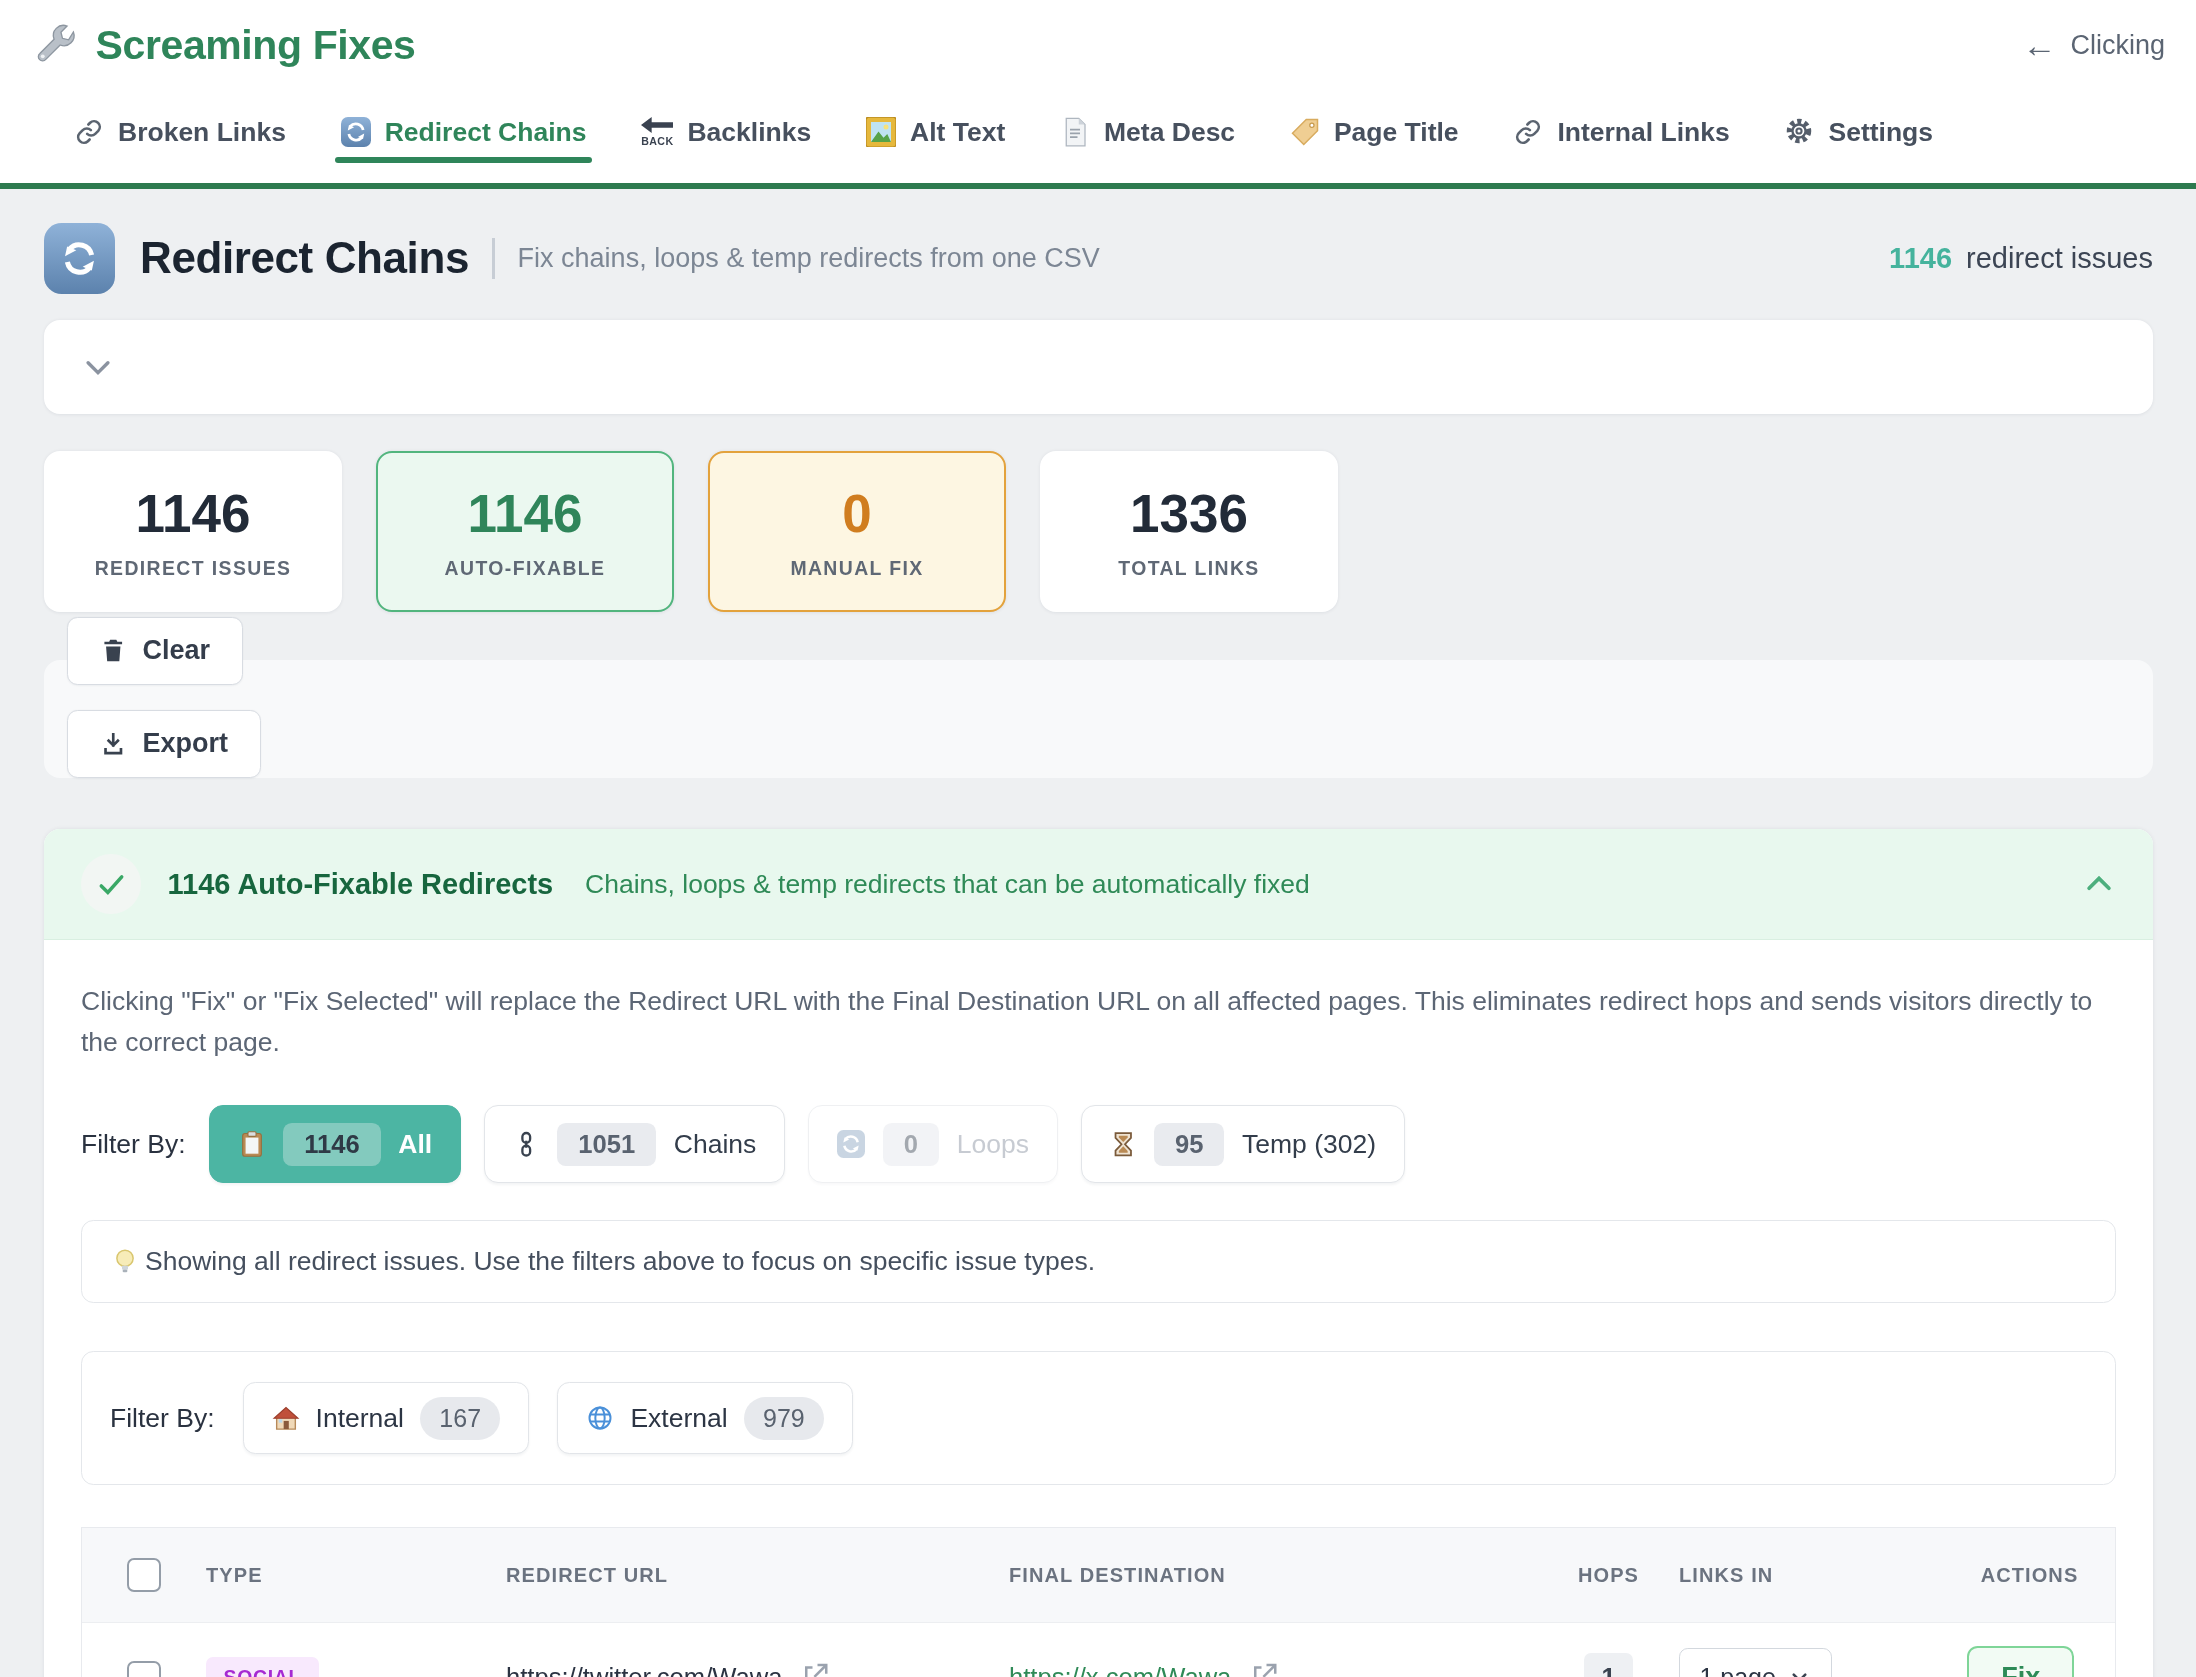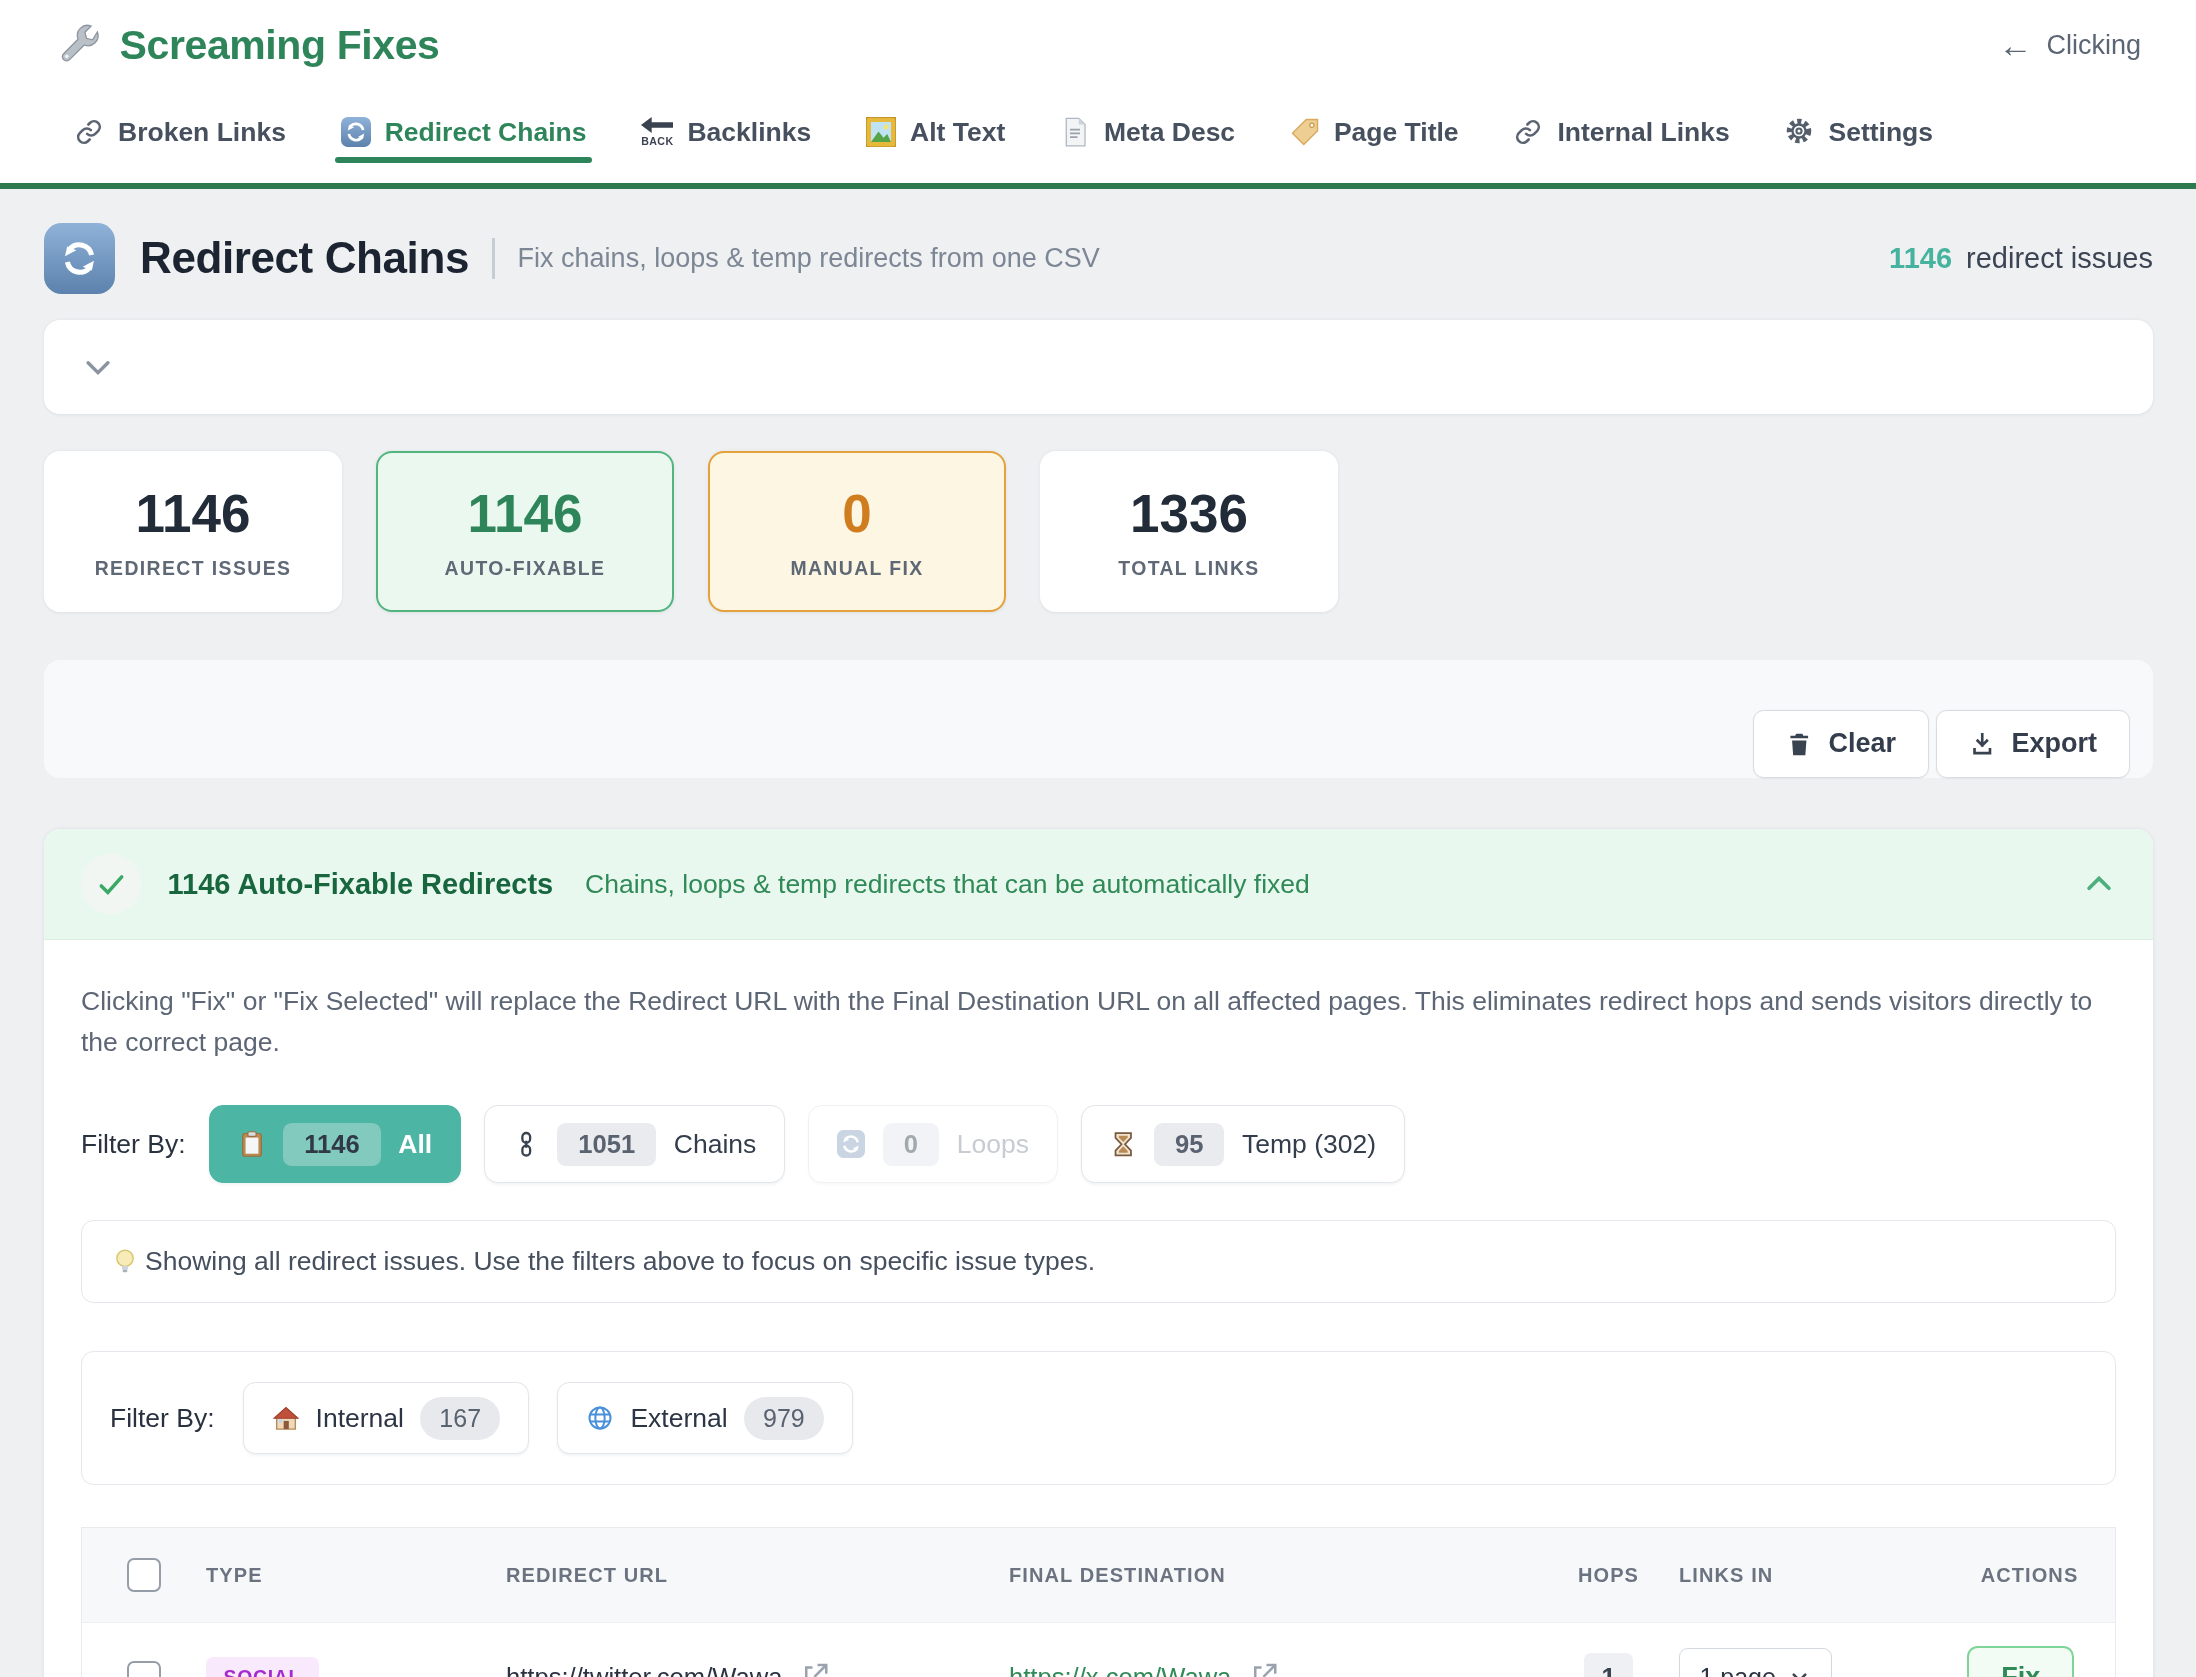--- a/index.html
+++ b/index.html
@@ -1,21 +1,21 @@
 <!DOCTYPE html>
 <html style="font-size:14px"><head>
 <meta charset="utf-8">
 <style>
   * { margin:0; padding:0; box-sizing:border-box; }
   html,body { width:2197px; height:1678px; overflow:hidden; }
   body { font-family:"Liberation Sans","DejaVu Sans",sans-serif; background:#eef0f2; color:#2b3342; }
   svg { display:block; }
 
   
-  .app-header { background:#fff; height:90px; display:flex; align-items:center; justify-content:space-between; padding:0 56px; }
+  .app-header { background:#fff; height:90px; display:flex; align-items:center; justify-content:space-between; padding:0 32px; }
   .brand { display:flex; align-items:center; gap:17.6px; }
   .brand h1 { font-size:41px; font-weight:800; color:#2f855a; letter-spacing:-0.4px; }
   .back-link { display:flex; align-items:center; gap:14px; font-size:27px; color:#5b6573; cursor:pointer; }
   .back-arrow { font-size:34px; line-height:1; color:#5b6573; }
 
   
   .tabbar { background:#fff; display:flex; align-items:stretch; padding:0 51px; gap:8.8px; border-bottom:6.2px solid #2d7a4f; }
   .tab { position:relative; display:flex; align-items:center; gap:14px; padding:26.5px 23px 35px; font-size:26.5px; font-weight:700; color:#47505e; cursor:pointer; white-space:nowrap; }
   .tab.active { color:#2f855a; }
   .tab.active::after { content:""; position:absolute; left:17.6px; right:17.6px; bottom:19.4px; height:6.2px; border-radius:3.5px; background:#2f855a; }
@@ -45,21 +45,21 @@
   .stats { display:flex; gap:34px; margin:37px 44px 0; }
   .stat-card { width:298px; height:161px; background:#fff; border-radius:16px; box-shadow:0 0.9px 3.5px rgba(20,30,50,.07); display:flex; flex-direction:column; align-items:center; justify-content:center; gap:12.4px; border:2.6px solid transparent; }
   .stat-card .value { font-size:53px; font-weight:800; color:#222b38; }
   .stat-card .label { font-size:19.4px; font-weight:600; letter-spacing:1.4px; color:#5f6875; }
   .stat-card.green { background:#ebf8f0; border-color:#52b57e; }
   .stat-card.green .value { color:#2f855a; }
   .stat-card.orange { background:#fdf6e2; border-color:#e3a23c; }
   .stat-card.orange .value { color:#d07d1f; }
 
   
-  .toolbar { margin:48px 44px 0; background:#f8f9fa; border-radius:16px; height:118px; display:flex; align-items:flex-end; justify-content:flex-end; gap:7px; padding:0 23px; }
+  .toolbar { margin:48px 44px 0; background:#f8f9fa; border-radius:16px; height:118px; display:flex; align-items:flex-start; justify-content:flex-end; gap:25px; padding:0 23px;flex-direction:column; }
   .tool-btn { display:flex; align-items:center; gap:16px; background:#fff; border:1.8px solid #d8dce2; border-radius:10.6px; padding:17.6px 32px; font-size:27px; font-weight:700; color:#343d4b; cursor:pointer; box-shadow:0 0.9px 1.8px rgba(20,30,50,.05); }
 
   
   .main-card { margin:51px 44px 0; background:#fff; border-radius:16px 16px 0 0; box-shadow:0 0.9px 4.4px rgba(20,30,50,.08); overflow:hidden; }
   .banner { background:#e8f8ee; padding:25px 37px; display:flex; align-items:center; gap:26.5px; border-bottom:1.8px solid #d9efe1; }
   .check-circle { width:60px; height:60px; border-radius:50%; background:#f2f6f3; display:flex; align-items:center; justify-content:center; flex:none; }
   .banner-title { font-size:29px; font-weight:800; color:#17663e; white-space:nowrap; }
   .banner-sub { font-size:26.5px; color:#2f8a57; margin-left:5.3px; }
   .banner-spacer { flex:1; }
 

